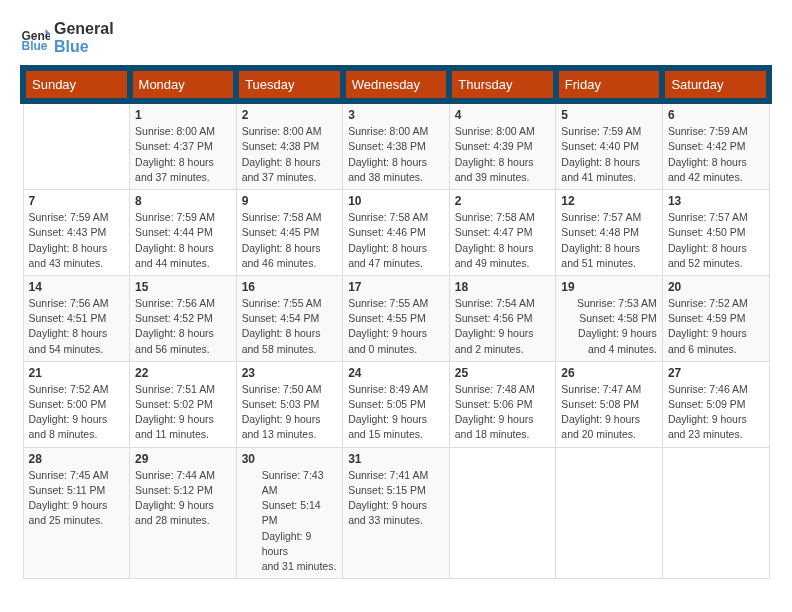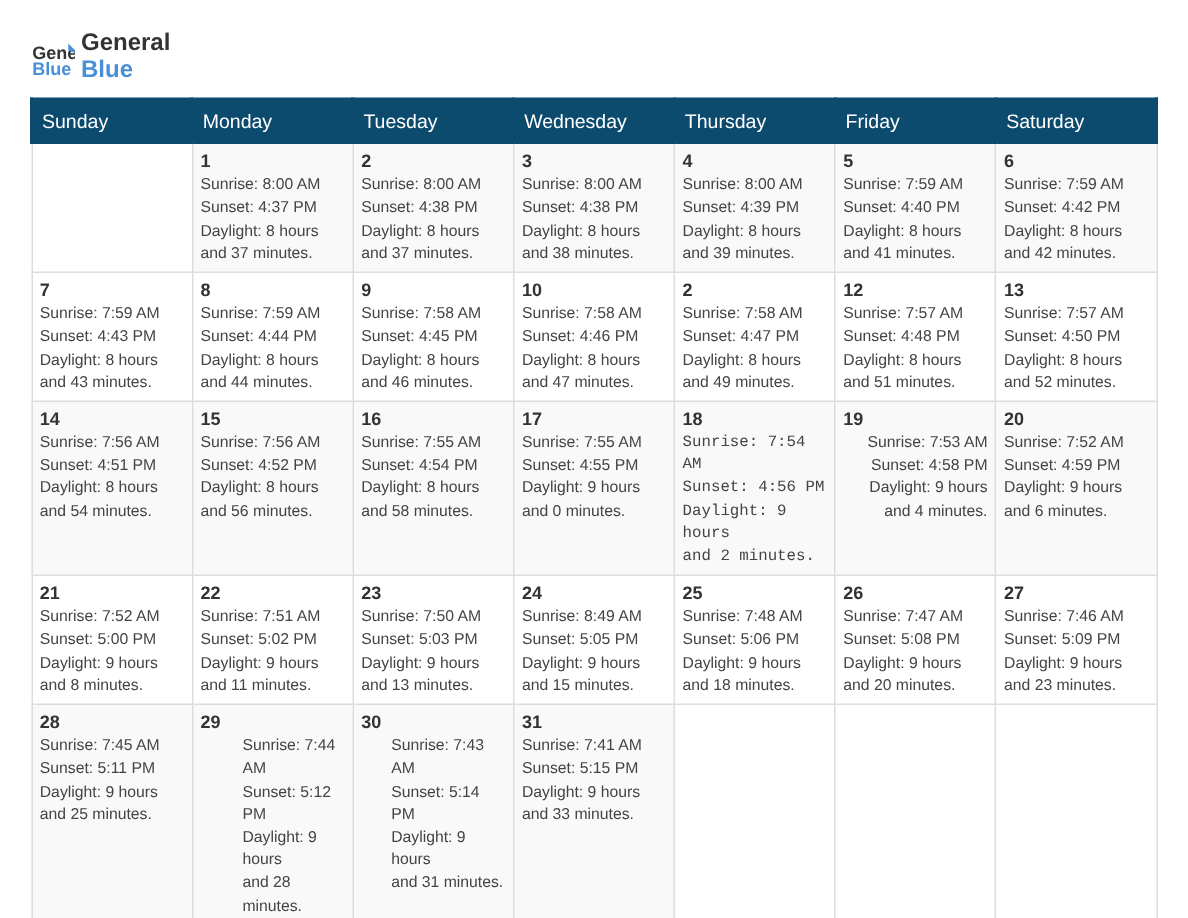--- a/index.html
+++ b/index.html
@@ -36,27 +36,27 @@
     .subtitle {
       font-size: 15px;
       color: #555;
     }
     table {
       width: 100%;
       border-collapse: collapse;
       font-size: 11px;
     }
     thead tr th {
-      background-color: #0c4a6e;
+      background-color: #c2410c;
       color: #fff;
       padding: 6px 6px;
       text-align: left;
       font-size: 13px;
       font-weight: normal;
-      border: 2px solid #0c4a6e;
+      border: 6px solid #0c4a6e;
     }
     tbody tr td {
       vertical-align: top;
       padding: 4px 5px;
       border: 1px solid #ddd;
       height: 85px;
       width: calc(100% / 7);
       color: #333;
       background: #fff;
     }
@@ -230,21 +230,21 @@
         </td>
         <td>
           <span class="day-num">17</span>
           <div class="day-info" style="white-space: pre-line;">Sunrise: 7:55 AM
 Sunset: 4:55 PM
 Daylight: 9 hours
 and 0 minutes.</div>
         </td>
         <td>
           <span class="day-num">18</span>
-          <div class="day-info" style="white-space: pre-line; font-family: Liberation Mono, monospace;">Sunrise: 7:54 AM
+          <div class="day-info" style="white-space: pre-line;">Sunrise: 7:54 AM
 Sunset: 4:56 PM
 Daylight: 9 hours
 and 2 minutes.</div>
         </td>
         <td>
           <span class="day-num">19</span>
           <div class="day-info" style="white-space: pre-line; text-align: right;">Sunrise: 7:53 AM
 Sunset: 4:58 PM
 Daylight: 9 hours
 and 4 minutes.</div>
@@ -311,21 +311,21 @@
       <tr>
         <td>
           <span class="day-num">28</span>
           <div class="day-info" style="white-space: pre-line;">Sunrise: 7:45 AM
 Sunset: 5:11 PM
 Daylight: 9 hours
 and 25 minutes.</div>
         </td>
         <td>
           <span class="day-num">29</span>
-          <div class="day-info" style="white-space: pre-line; margin-left: 28px;">Sunrise: 7:44 AM
+          <div class="day-info" style="white-space: pre-line;">Sunrise: 7:44 AM
 Sunset: 5:12 PM
 Daylight: 9 hours
 and 28 minutes.</div>
         </td>
         <td>
           <span class="day-num">30</span>
           <div class="day-info" style="white-space: pre-line; margin-left: 20px;">Sunrise: 7:43 AM
 Sunset: 5:14 PM
 Daylight: 9 hours
 and 31 minutes.</div>

